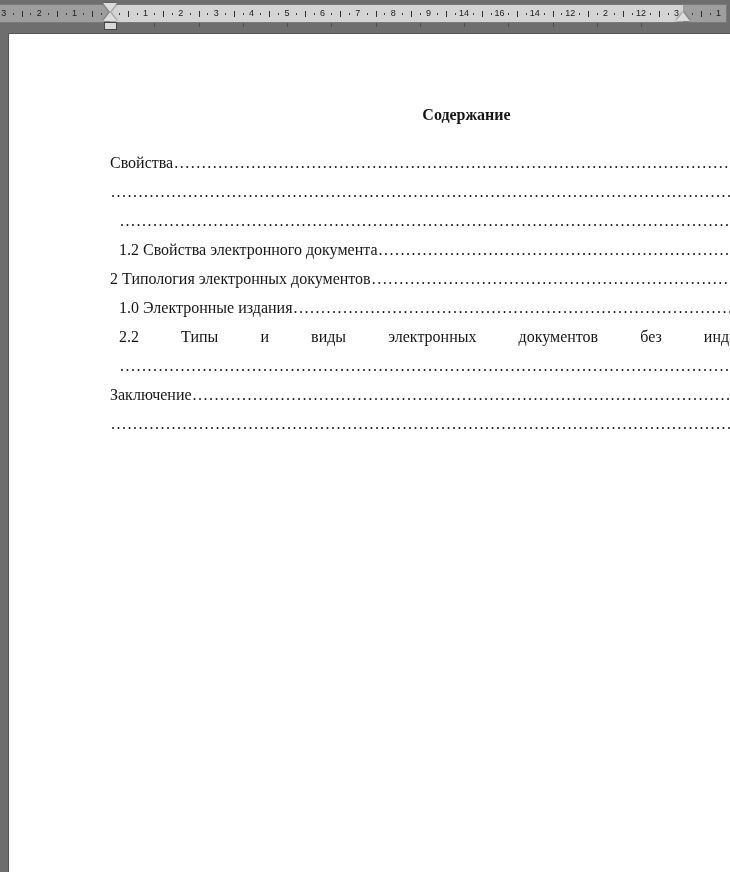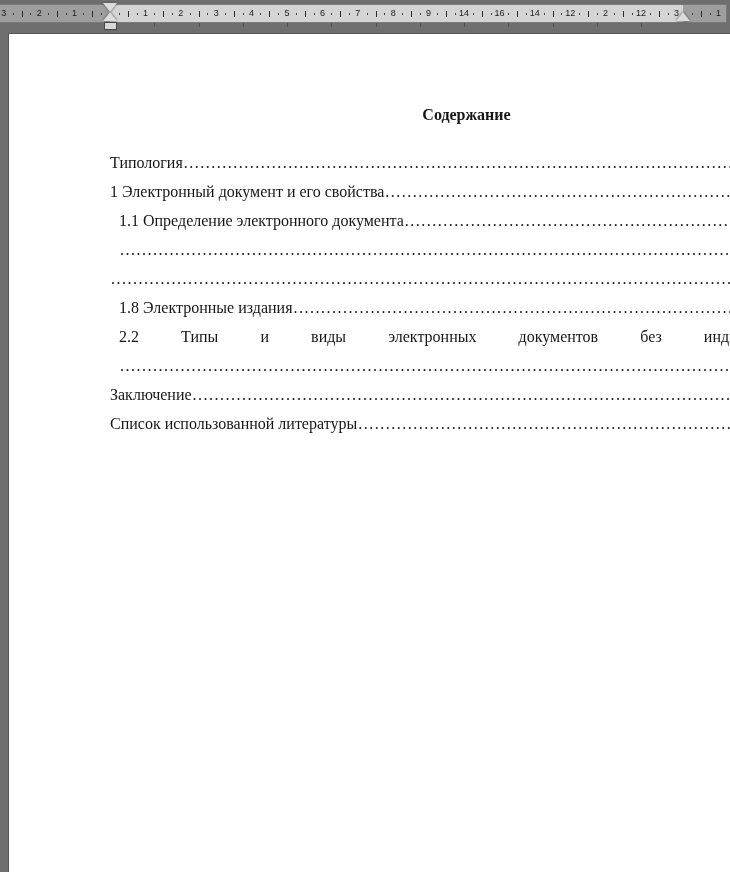--- a/index.html
+++ b/index.html
@@ -189,51 +189,50 @@
       <div class="tabstop-tick" style="left: 508.25px;"></div>
       <div class="tabstop-tick" style="left: 552.5px;"></div>
       <div class="tabstop-tick" style="left: 596.75px;"></div>
       <div class="tabstop-tick" style="left: 641px;"></div>
     </div>
 
   <div class="page">
     <p class="doc-title">Содержание</p>
     <div class="toc">
         <div class="toc-entry">
-          <span class="t">Типология</span>
-          <span class="leader">............................................................................................................................................................................................................................</span>
-        </div>
-        <div class="toc-entry">
-          <span class="t">1 Электронный документ и его свойства</span>
+          <span class="t">Свойства</span>
+          <span class="leader">............................................................................................................................................................................................................................</span>
+        </div>
+        <div class="toc-entry">
           <span class="leader">............................................................................................................................................................................................................................</span>
         </div>
         <div class="toc-entry indent">
-          <span class="t">1.1 Определение электронного документа</span>
           <span class="leader">............................................................................................................................................................................................................................</span>
         </div>
         <div class="toc-entry indent">
-          <span class="leader">............................................................................................................................................................................................................................</span>
-        </div>
-        <div class="toc-entry">
+          <span class="t">1.2 Свойства электронного документа</span>
+          <span class="leader">............................................................................................................................................................................................................................</span>
+        </div>
+        <div class="toc-entry">
+          <span class="t">2 Типология электронных документов</span>
           <span class="leader">............................................................................................................................................................................................................................</span>
         </div>
         <div class="toc-entry indent">
-          <span class="t">1.8 Электронные издания</span>
+          <span class="t">1.0 Электронные издания</span>
           <span class="leader">............................................................................................................................................................................................................................</span>
         </div>
         <div class="toc-wrapped">
           <div class="jline indent-first">2.2 Типы и виды электронных документов без индивидуального</div>
           <div class="toc-entry cont">
             <span class="leader">............................................................................................................................................................................................................................</span>
           </div>
         </div>
         <div class="toc-entry">
           <span class="t">Заключение</span>
           <span class="leader">............................................................................................................................................................................................................................</span>
         </div>
         <div class="toc-entry">
-          <span class="t">Список использованной литературы</span>
           <span class="leader">............................................................................................................................................................................................................................</span>
         </div>
       </div>
   </div>
 
 </div>
 
 </body></html>

